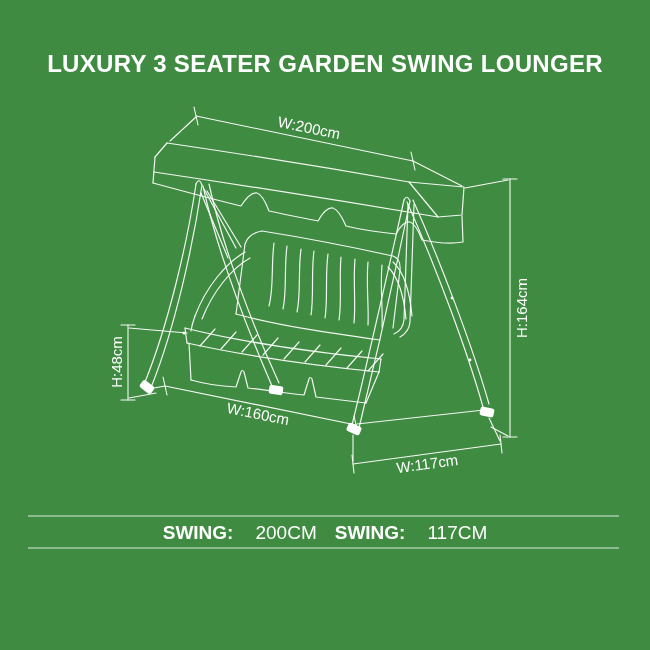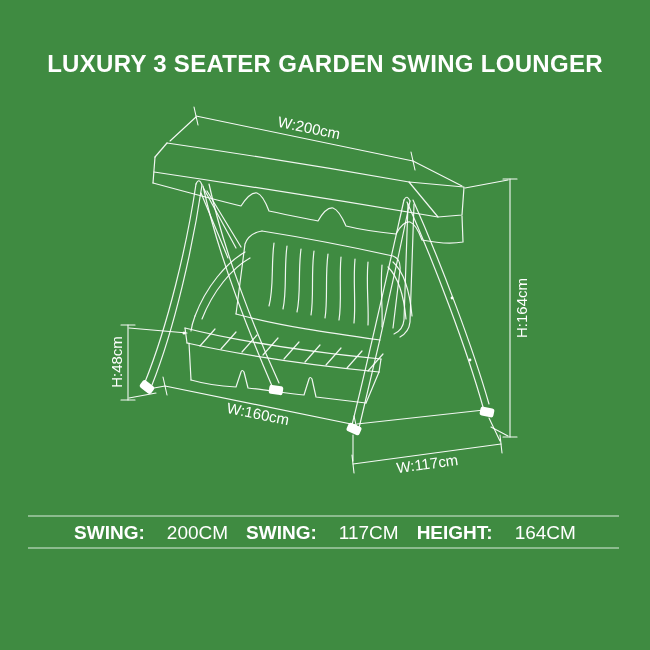--- a/index.html
+++ b/index.html
@@ -223,20 +223,17 @@
 
   <div class="divider top"></div>
 
   <div class="footer-specs">
     <span class="spec">
       <span class="lbl">SWING:</span><span class="val">200CM</span>
     </span>
     <span class="spec">
       <span class="lbl">SWING:</span><span class="val">117CM</span>
     </span>
-    <span class="spec">
-      <span class="lbl">HEIGHT:</span><span class="val">164CM</span>
-    </span>
   </div>
 
   <div class="divider bottom"></div>
 
 </div>
 
 </body></html>

